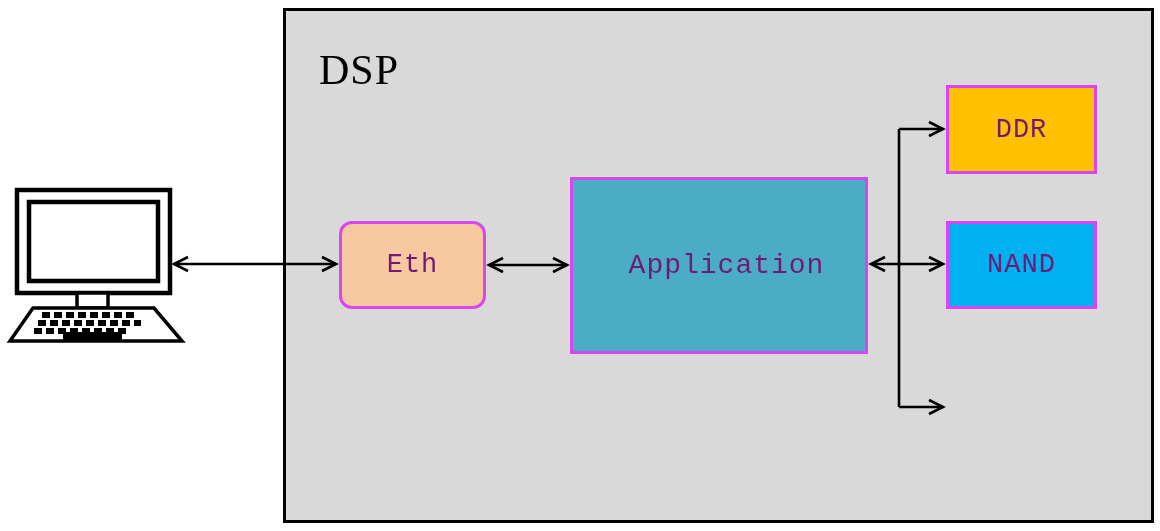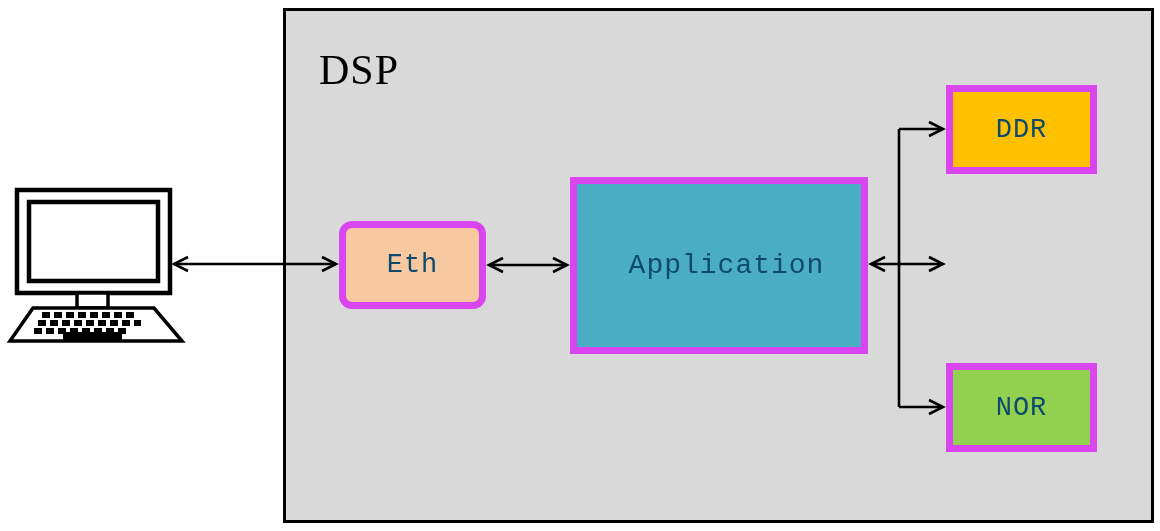--- a/index.html
+++ b/index.html
@@ -36,27 +36,27 @@
     position: absolute;
     left: 33px; top: 38px;
     font-family: "Liberation Serif", "DejaVu Serif", serif;
     font-size: 42px;
     color: #000;
     letter-spacing: 1px;
     line-height: 1;
   }
   .node {
     position: absolute;
-    border: 7px solid #d946ef;
+    border: 3px solid #d946ef;
     box-sizing: border-box;
     display: flex;
     align-items: center;
     justify-content: center;
     font-size: 27px;
-    color: #0c4a6e;
+    color: #701a75;
     z-index: 3;
     letter-spacing: 1px;
   }
   .node-eth         { left: 339px; top: 221px; width: 147px; height: 88px; border-radius: 13px; }
   .node-application { left: 570px; top: 177px; width: 298px; height: 177px; font-size: 28px; padding-left: 15px; }
   .node-ddr         { left: 946px; top: 85px;  width: 151px; height: 89px; }
   .node-nand        { left: 946px; top: 221px; width: 151px; height: 88px; }
   .node-nor         { left: 946px; top: 363px; width: 151px; height: 89px; }
 </style>
 </head>
@@ -103,18 +103,18 @@
   </div>
 
   <div class="node node-application" style="background-color: rgb(75, 172, 198);">
     <span>Application</span>
   </div>
 
   <div class="node node-ddr" style="background-color: rgb(255, 192, 0);">
     <span>DDR</span>
   </div>
 
+  <div class="node node-nand" style="background-color: rgb(0, 176, 240);">
+    <span>NAND</span>
+  </div>
 
-  <div class="node node-nor" style="background-color: rgb(146, 208, 80);">
-    <span>NOR</span>
-  </div>
 
 </div>
 
 </body></html>

